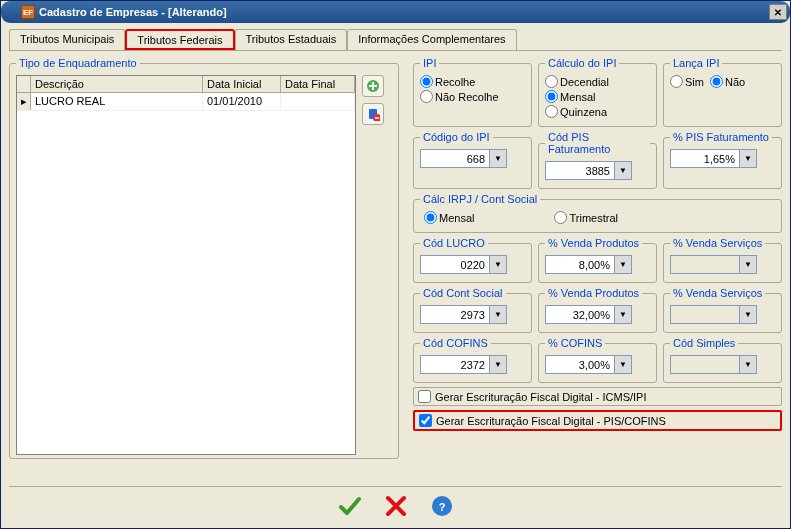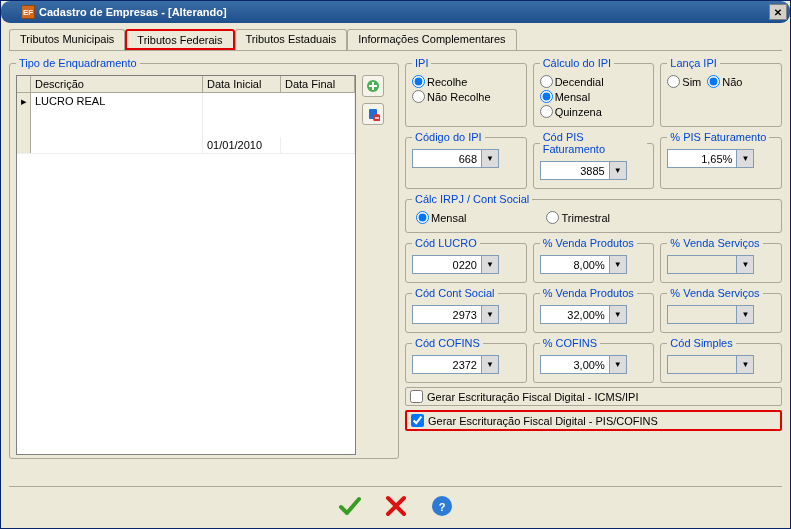--- a/index.html
+++ b/index.html
@@ -11,39 +11,39 @@
   .close-btn { width: 18px; height: 16px; background: #d4d0c8; border: 1px solid #808080; color: #000; font-weight: bold; display: flex; align-items: center; justify-content: center; font-family: Arial; font-size: 10px; cursor: pointer; }
   .content { flex: 1; padding: 6px 8px 4px 8px; display: flex; flex-direction: column; }
   
   .main-tabs { display: flex; border-bottom: 1px solid #aca899; height: 22px; padding-left: 30px; margin-bottom: 4px; }
   .main-tab { padding: 3px 16px; border: 1px solid #aca899; border-bottom: none; background: #ece9d8; margin-right: 2px; border-radius: 3px 3px 0 0; cursor: pointer; }
   .main-tab.highlighted { border: 2px solid #e00000; }
   .sub-tabs { display: flex; border-bottom: 1px solid #aca899; height: 22px; margin-bottom: 6px; }
   .sub-tab { padding: 3px 10px; border: 1px solid #aca899; border-bottom: none; background: #ece9d8; margin-right: 0px; border-radius: 3px 3px 0 0; cursor: pointer; }
   .sub-tab.highlighted { border: 2px solid #e00000; }
   
-  .body-row { display: flex; flex: 1; gap: 6px; }
+  .body-row { display: flex; flex: 1; gap: 14px; }
   .left-col { width: 390px; }
   .right-col { flex: 1; display: flex; flex-direction: column; gap: 4px; }
   
   fieldset { border: 1px solid #aca899; border-radius: 3px; margin: 0; padding: 6px 6px 8px 6px; }
   legend { color: #0046d5; padding: 0 3px; }
   
   .table { border: 1px solid #808080; background: #fff; width: 340px; height: 380px; display: inline-block; vertical-align: top; }
   .table-header { display: flex; background: #ece9d8; border-bottom: 1px solid #aca899; }
   .th { border-right: 1px solid #aca899; padding: 2px 4px; background: #ece9d8; }
   .th.rowhead { width: 14px; }
   .th.desc { flex: 1; }
   .th.di { width: 78px; }
   .th.df { width: 74px; }
   .table-body .tr { display: flex; border-bottom: 1px solid #eee; }
   .td { border-right: 1px solid #eee; padding: 2px 4px; }
   .td.rowhead { width: 14px; background: #ece9d8; border-right:1px solid #aca899; text-align:center; }
   .td.desc { flex: 1; }
-  .td.di { width: 78px; margin-top: 44px; }
+  .td.di { width: 78px; }
   .td.df { width: 74px; }
   
   .side-buttons { display: inline-flex; flex-direction: column; gap: 6px; margin-left: 6px; vertical-align: top; }
   .icon-btn { width: 22px; height: 22px; border: 1px solid #aca899; background: #f5f3ea; border-radius: 3px; display: flex; align-items: center; justify-content: center; cursor: pointer; }
   
   .row3 { display: flex; gap: 6px; }
   .row3 > fieldset { flex: 1; }
   
   .radio-row { display: flex; flex-wrap: wrap; gap: 2px 6px; align-items: center; }
   .radio-row label { display: flex; align-items: center; gap: 2px; }

